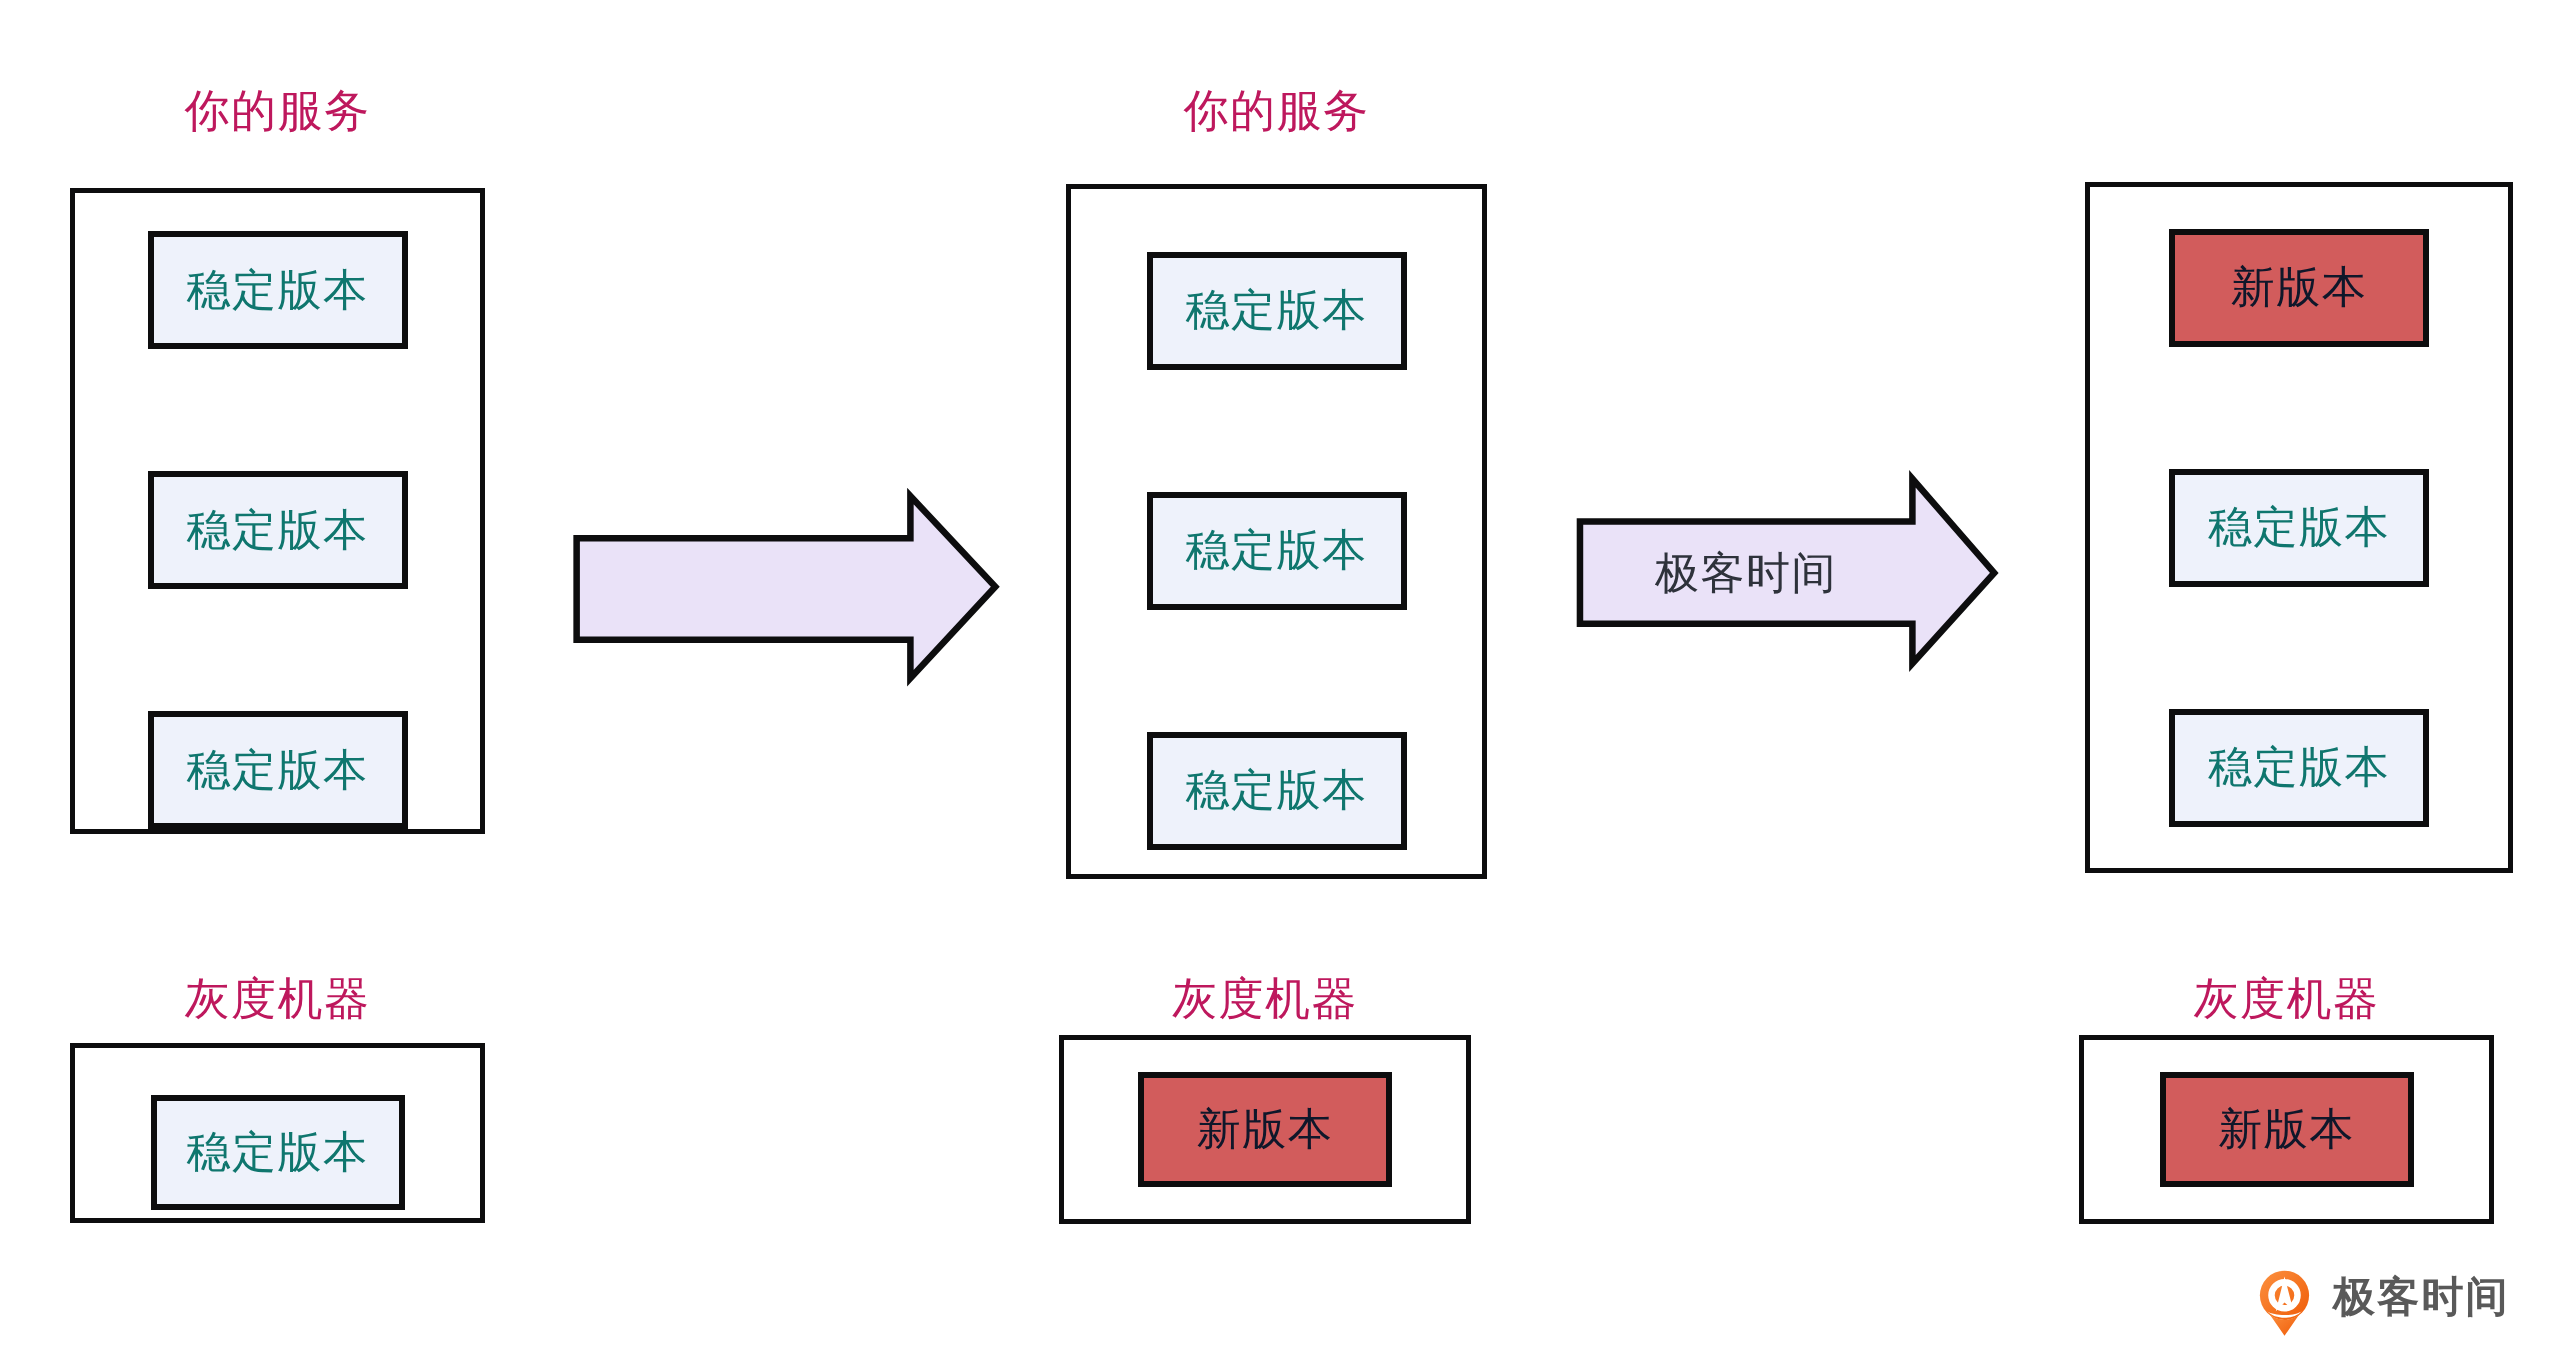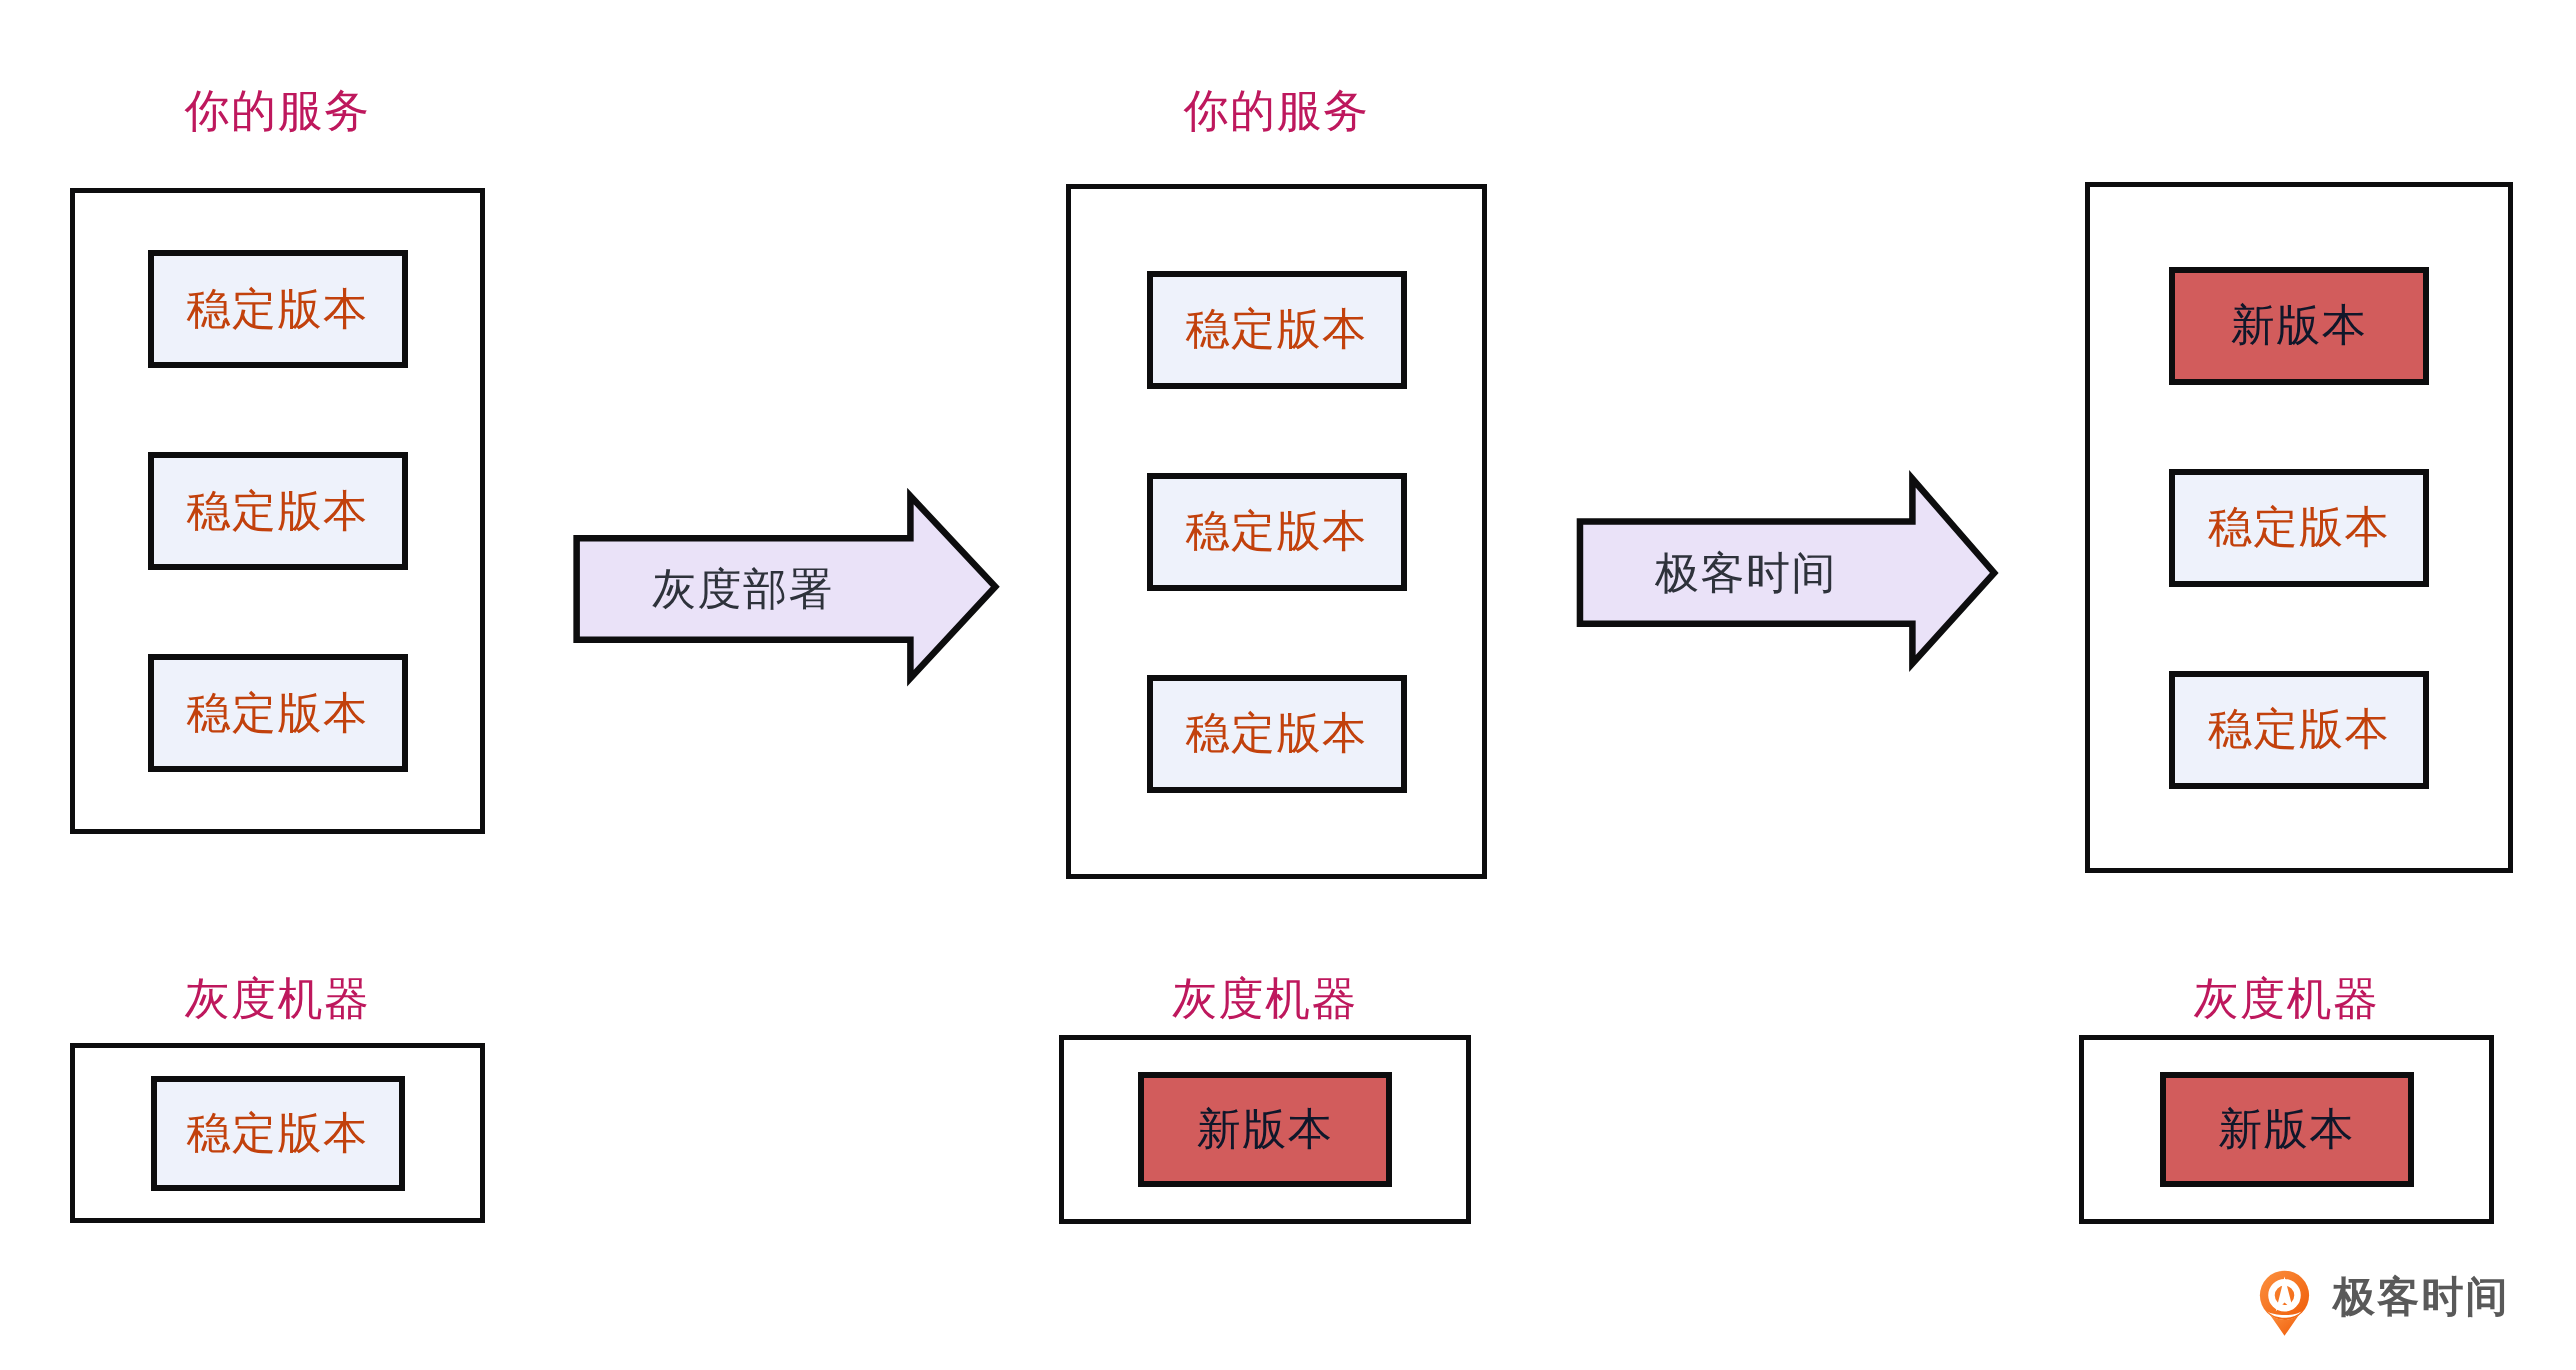--- a/index.html
+++ b/index.html
@@ -45,21 +45,21 @@
     border: 6.5px solid #0D0D0E;
     display: flex;
     align-items: center;
     justify-content: center;
     font-size: 44px;
     letter-spacing: 1.5px;
     white-space: nowrap;
   }
   .svc-node { width: 260px; height: 118px; }
   .gray-node { width: 254px; height: 115px; }
-  .node.stable { background: #EEF2FB; color: #c2410c; }
+  .node.stable { background: #EEF2FB; color: #0f766e; margin-top: 38px; }
   .node.new { background: #D25C5C; color: #0f172a; }
   .arrow-svg { position: absolute; overflow: visible; }
   .arrow-label {
     position: absolute;
     display: flex;
     align-items: center;
     justify-content: center;
     font-size: 44px;
     color: #2E323B;
     letter-spacing: 1.5px;
@@ -96,21 +96,20 @@
 
   <div class="col-title" style="left:70px; top:970px; width:415px; line-height:57px;">灰度机器</div>
 
   <div class="gray-box" style="left:70px; top:1043px; width:415px; height:180px;">
     <div class="node gray-node stable">稳定版本</div>
   </div>
 
   <svg class="arrow-svg" style="left:573px; top:488px;" width="431" height="199" viewBox="0 0 594 274">
     <polygon points="5,69 465,69 465,11 582,136 465,262 465,209 5,209" fill="#EAE2F8" stroke="#0D0D0E" stroke-width="9" stroke-linejoin="miter"></polygon>
   </svg>
-  <div class="arrow-label" style="left:576px; top:538px; width:334px; height:102px;">灰度部署</div>
 
   <div class="col-title" style="left:1066px; top:80px; width:421px;">你的服务</div>
 
   <div class="big-box" style="left:1066px; top:184px; width:421px; height:695px;">
     <div class="node svc-node stable">稳定版本</div>
     <div class="node svc-node stable">稳定版本</div>
     <div class="node svc-node stable">稳定版本</div>
   </div>
 
   <div class="col-title" style="left:1059px; top:970px; width:412px; line-height:57px;">灰度机器</div>

